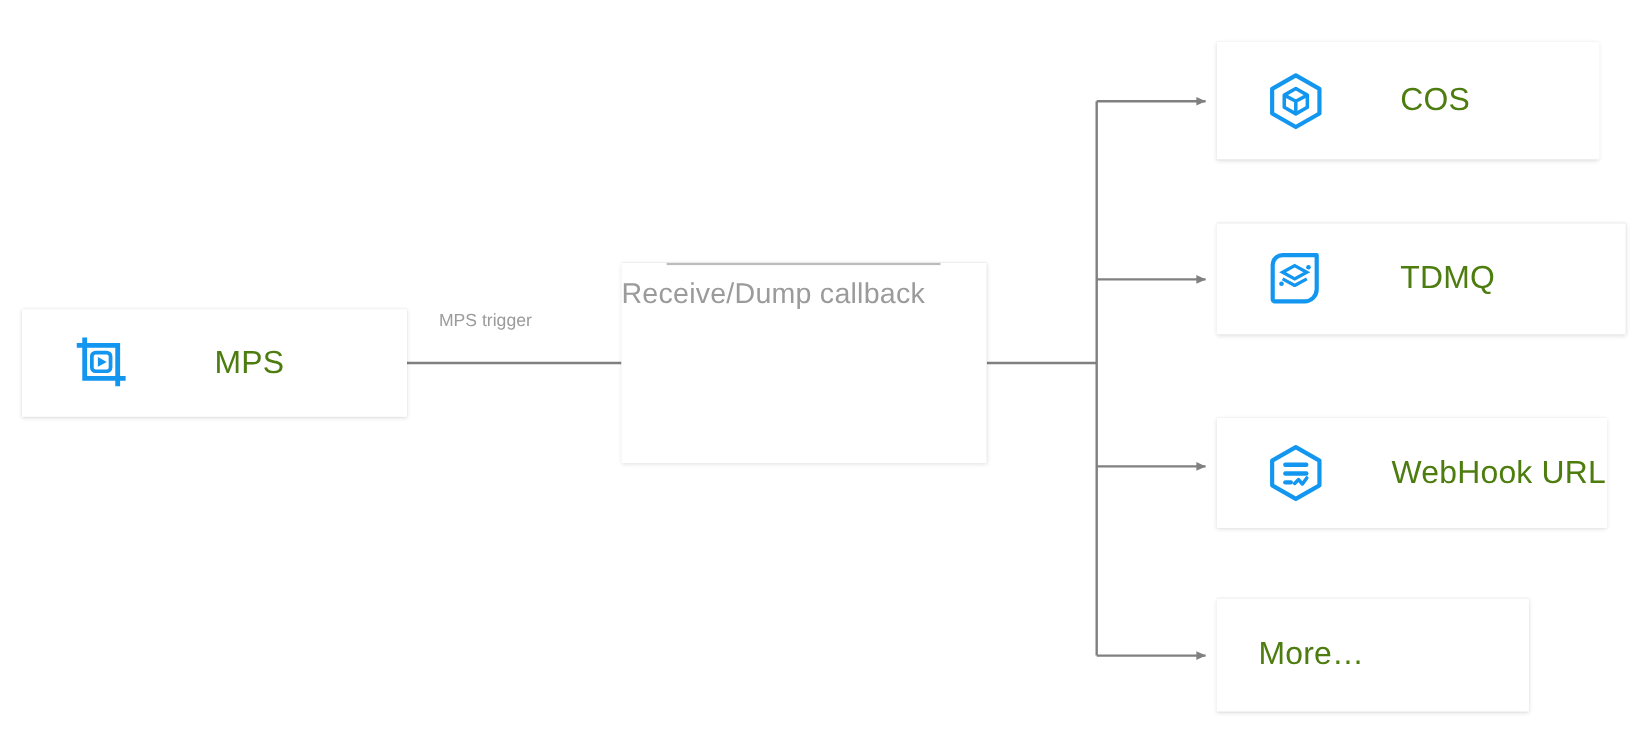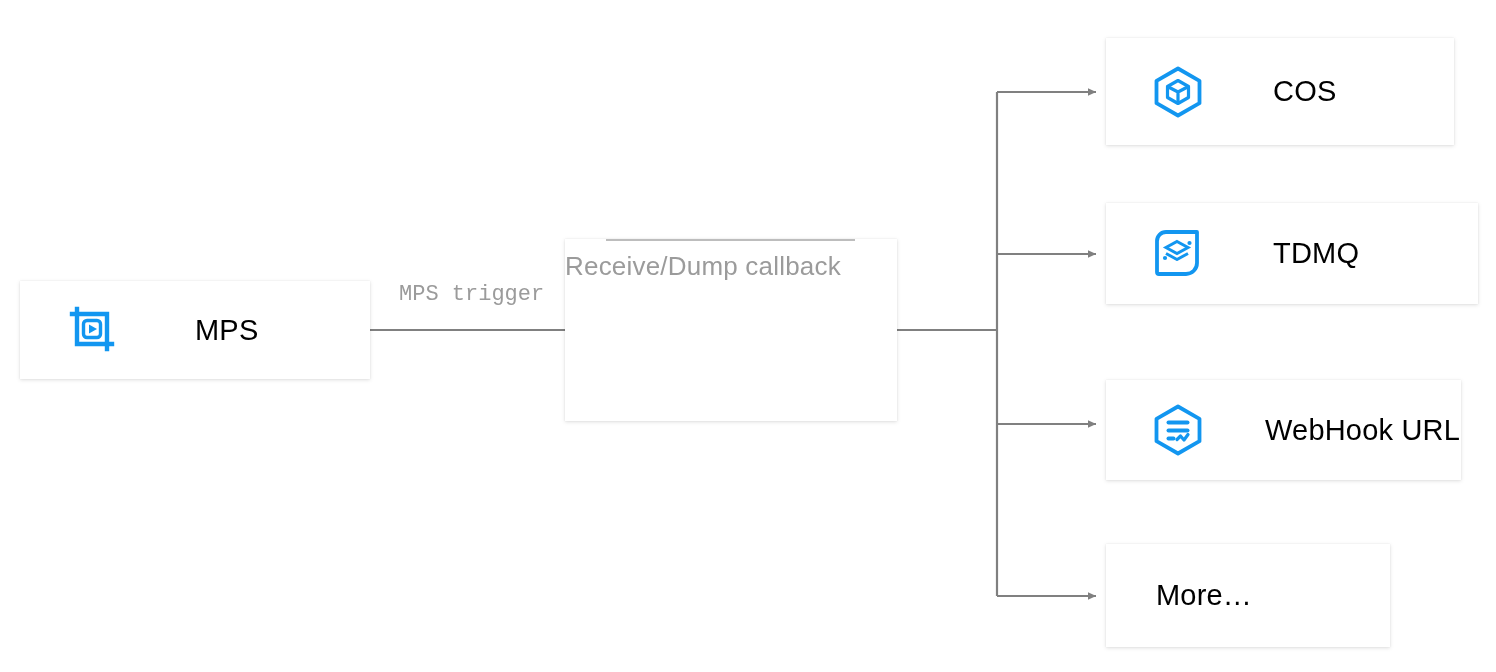--- a/index.html
+++ b/index.html
@@ -37,21 +37,21 @@
     display: flex;
     align-items: center;
   }
   .node-icon {
     flex: 0 0 auto;
     display: flex;
     align-items: center;
     justify-content: center;
   }
   .node-label {
-    color: #000000;
+    color: #4d7c0f;
     font-size: 29px;
     line-height: 1;
     letter-spacing: 0.2px;
     white-space: nowrap;
   }
 
   
   #node-mps {
     left: 20px;
     top: 281px;
@@ -120,32 +120,31 @@
   #node-webhook .node-icon { margin-left: 43px; }
   #node-webhook .node-label { margin-left: 58px; }
 
   
   #node-more {
     left: 1106px;
     top: 544px;
     width: 284px;
     height: 103px;
   }
-  #node-more .node-label { margin-left: 50px; }
+  #node-more .node-label { margin-left: 38px; }
 
   
   #edge-label-mps-trigger {
     position: absolute;
     left: 399px;
     top: 284px;
     color: #9b9b9b;
-    font-size: 22px;
+    font-size: 16px;
     line-height: 1;
     white-space: nowrap;
-    font-family: Liberation Mono, monospace;
   }
 </style>
 </head>
 <body>
 
 <div id="canvas">
 
   <svg id="wires" viewBox="0 0 1496 672">
     <defs>
       <marker id="arrowhead" markerWidth="9" markerHeight="9" refX="8.4" refY="4.5" orient="auto" markerUnits="userSpaceOnUse">

